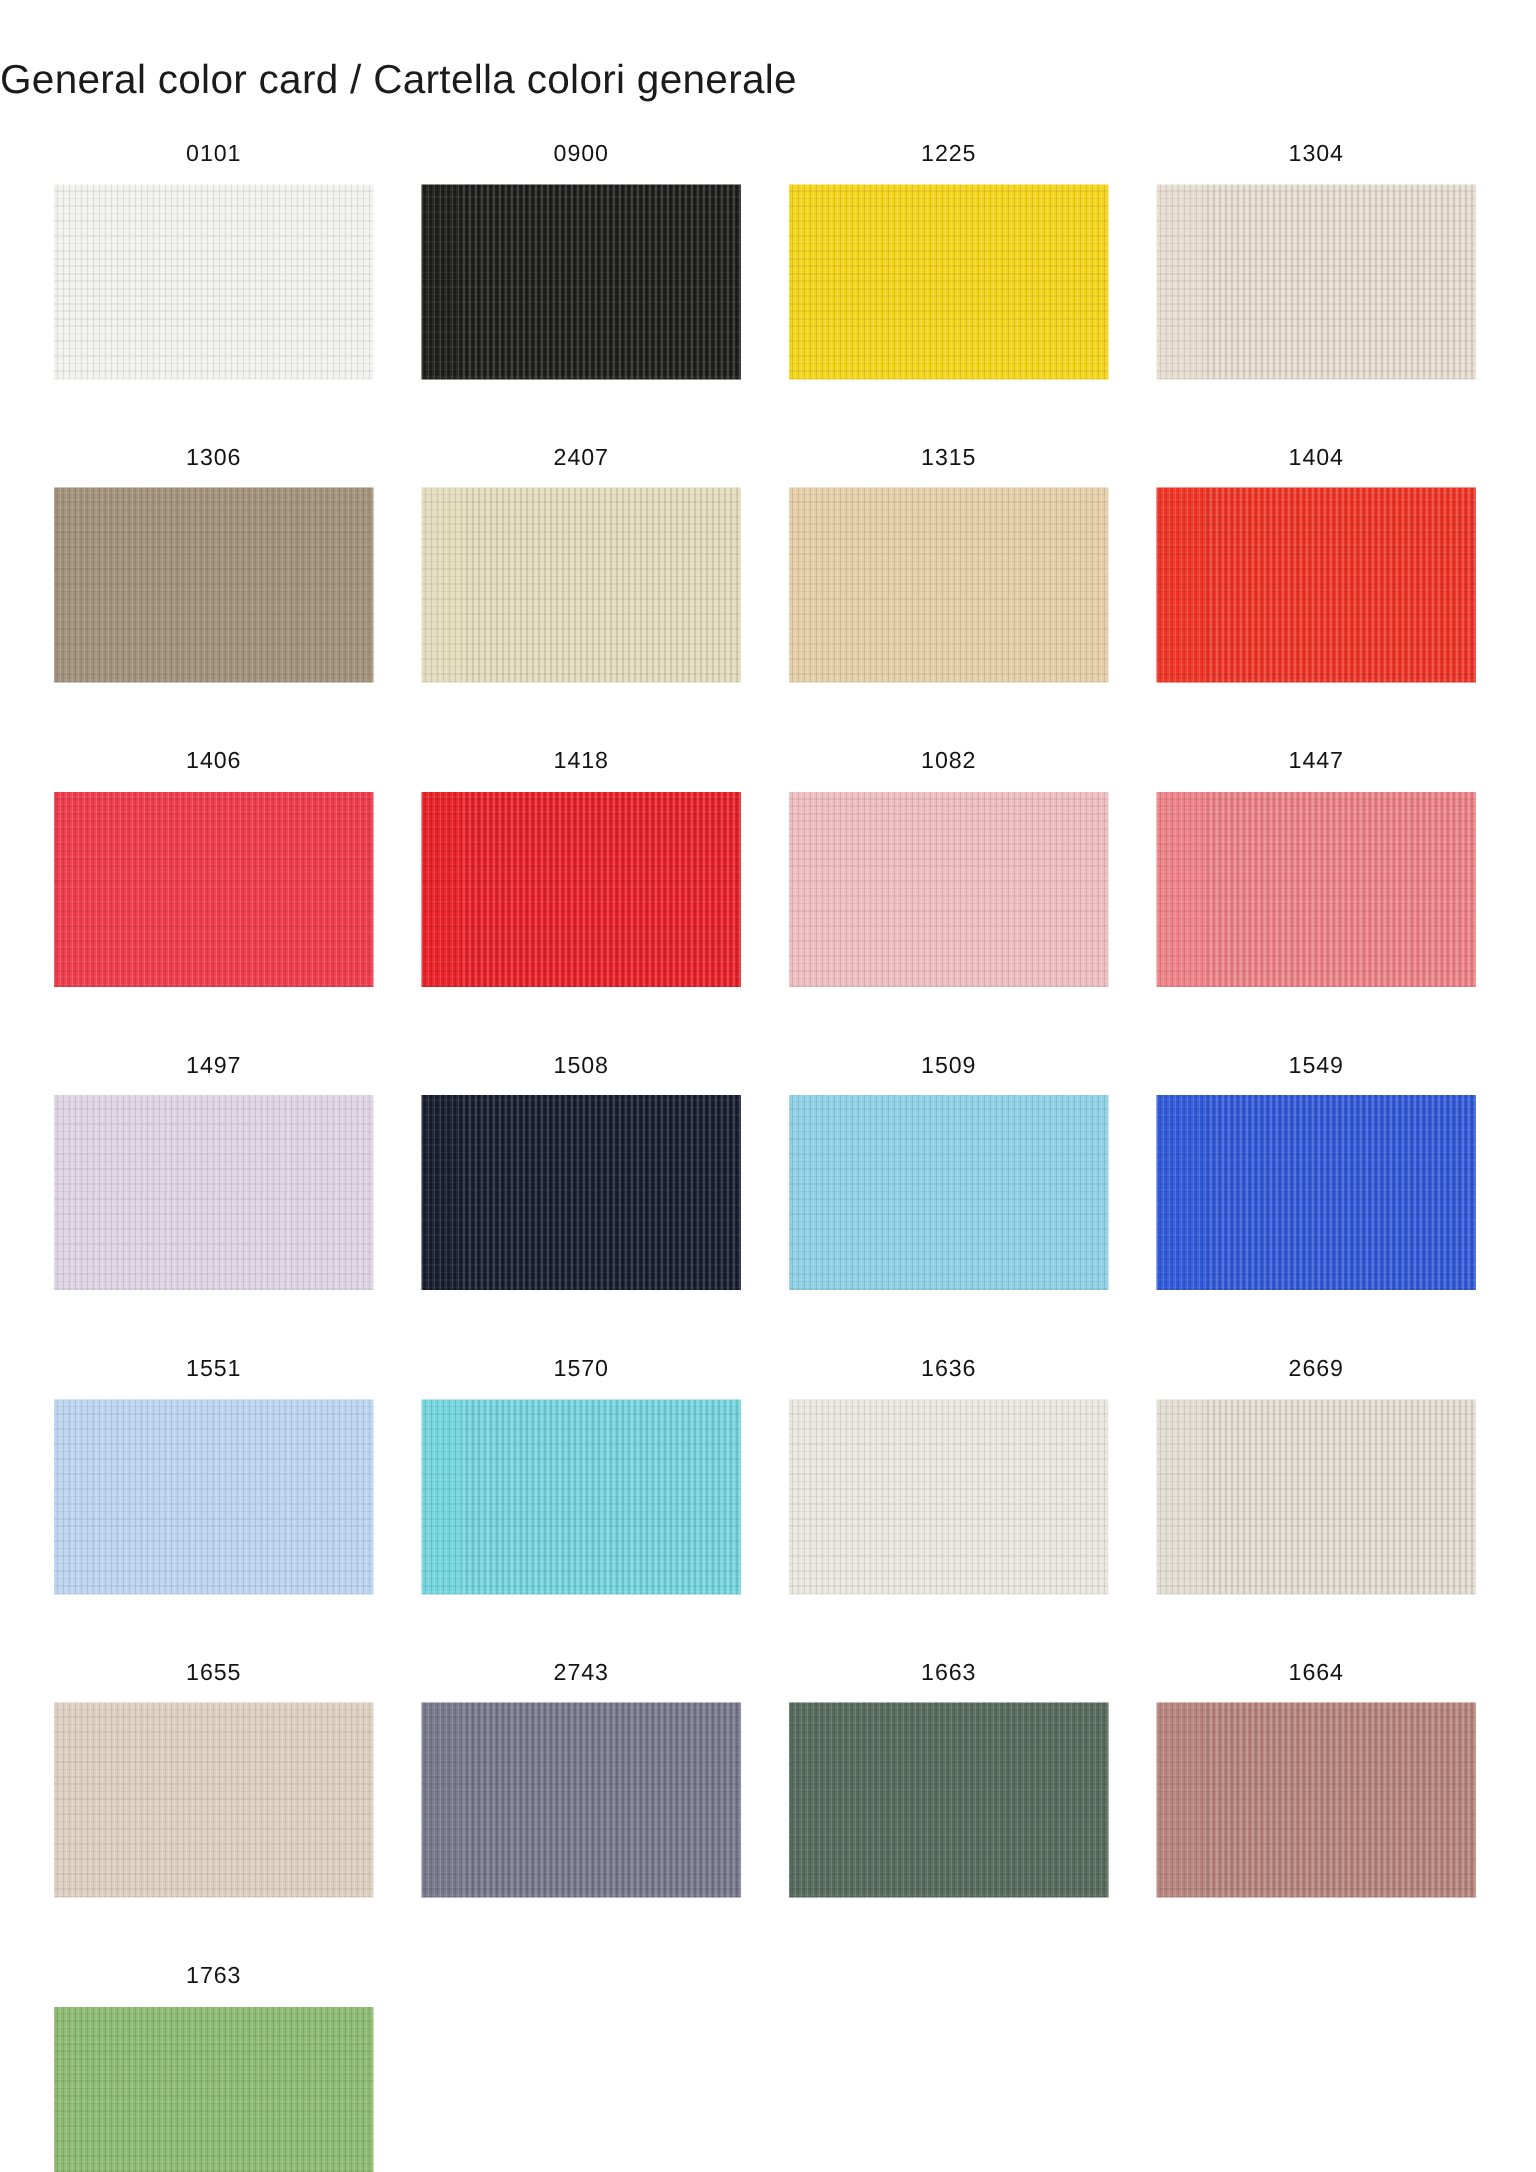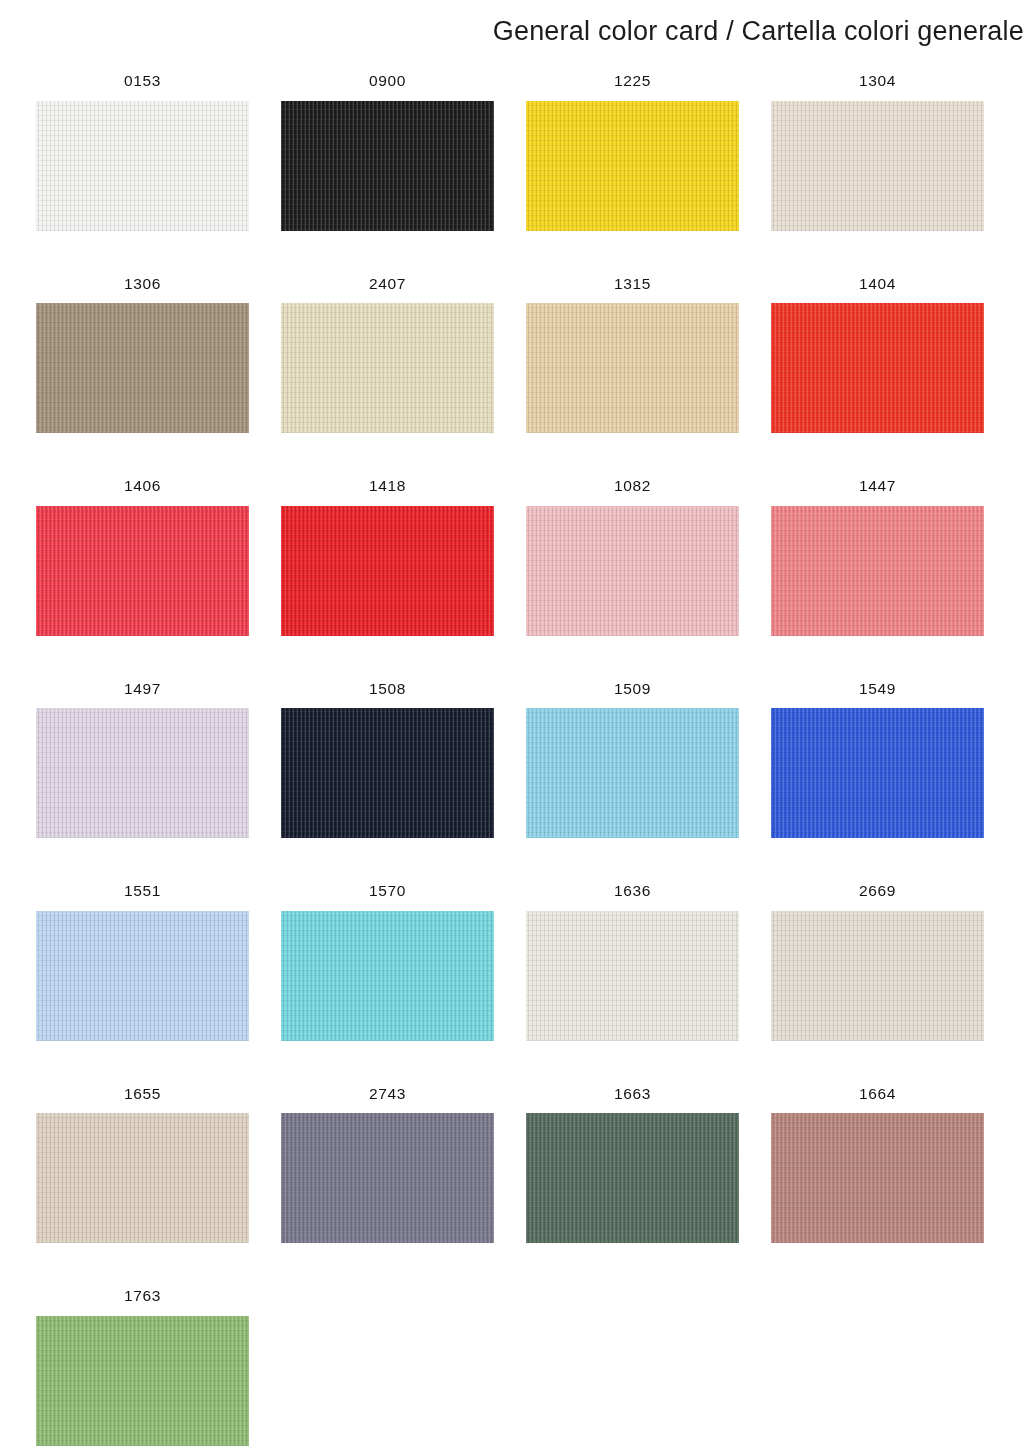--- a/index.html
+++ b/index.html
@@ -17,27 +17,27 @@
     position: relative;
   }
   .page {
     width: 1024px;
     height: 1448px;
     box-sizing: border-box;
     padding: 0;
     position: relative;
   }
   .card-title {
-    text-align: right;
+    text-align: left;
     font-size: 27px;
     font-weight: 400;
     letter-spacing: 0.2px;
     color: #1b1b1b;
     margin: 0;
-    padding-top: 16px;
+    padding-top: 38px;
     font-family: "Liberation Sans", sans-serif;
   }
   .swatch-grid {
     margin-top: 26px;
     padding-left: 36px;
     padding-right: 38px;
     display: grid;
     grid-template-columns: repeat(4, 213px);
     column-gap: 32px;
     row-gap: 45px;
@@ -100,21 +100,21 @@
 </style>
 </head>
 <body>
 
 <div class="page">
 
   <h1 class="card-title">General color card  /  Cartella colori generale</h1>
 
   <div class="swatch-grid">
       <div class="swatch-cell">
-        <div class="swatch-code">0153</div>
+        <div class="swatch-code">0101</div>
         <div class="swatch-chip" style="background-color: rgb(242, 242, 240);"></div>
       </div>
       <div class="swatch-cell">
         <div class="swatch-code">0900</div>
         <div class="swatch-chip" style="background-color: rgb(28, 28, 27);"></div>
       </div>
       <div class="swatch-cell">
         <div class="swatch-code">1225</div>
         <div class="swatch-chip" style="background-color: rgb(244, 213, 26);"></div>
       </div>

